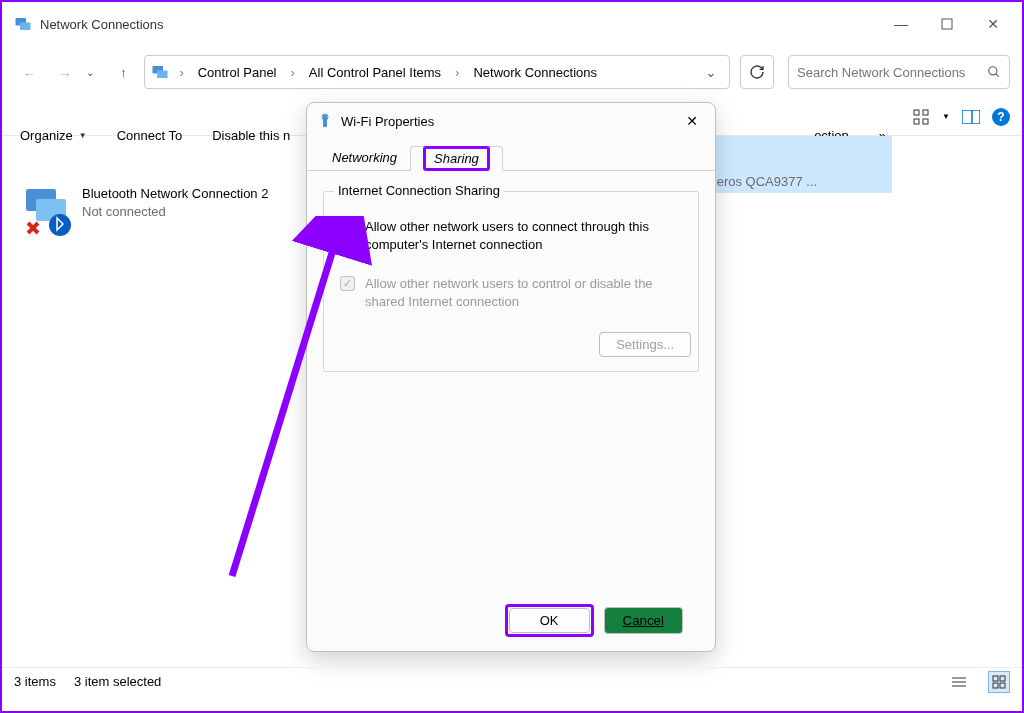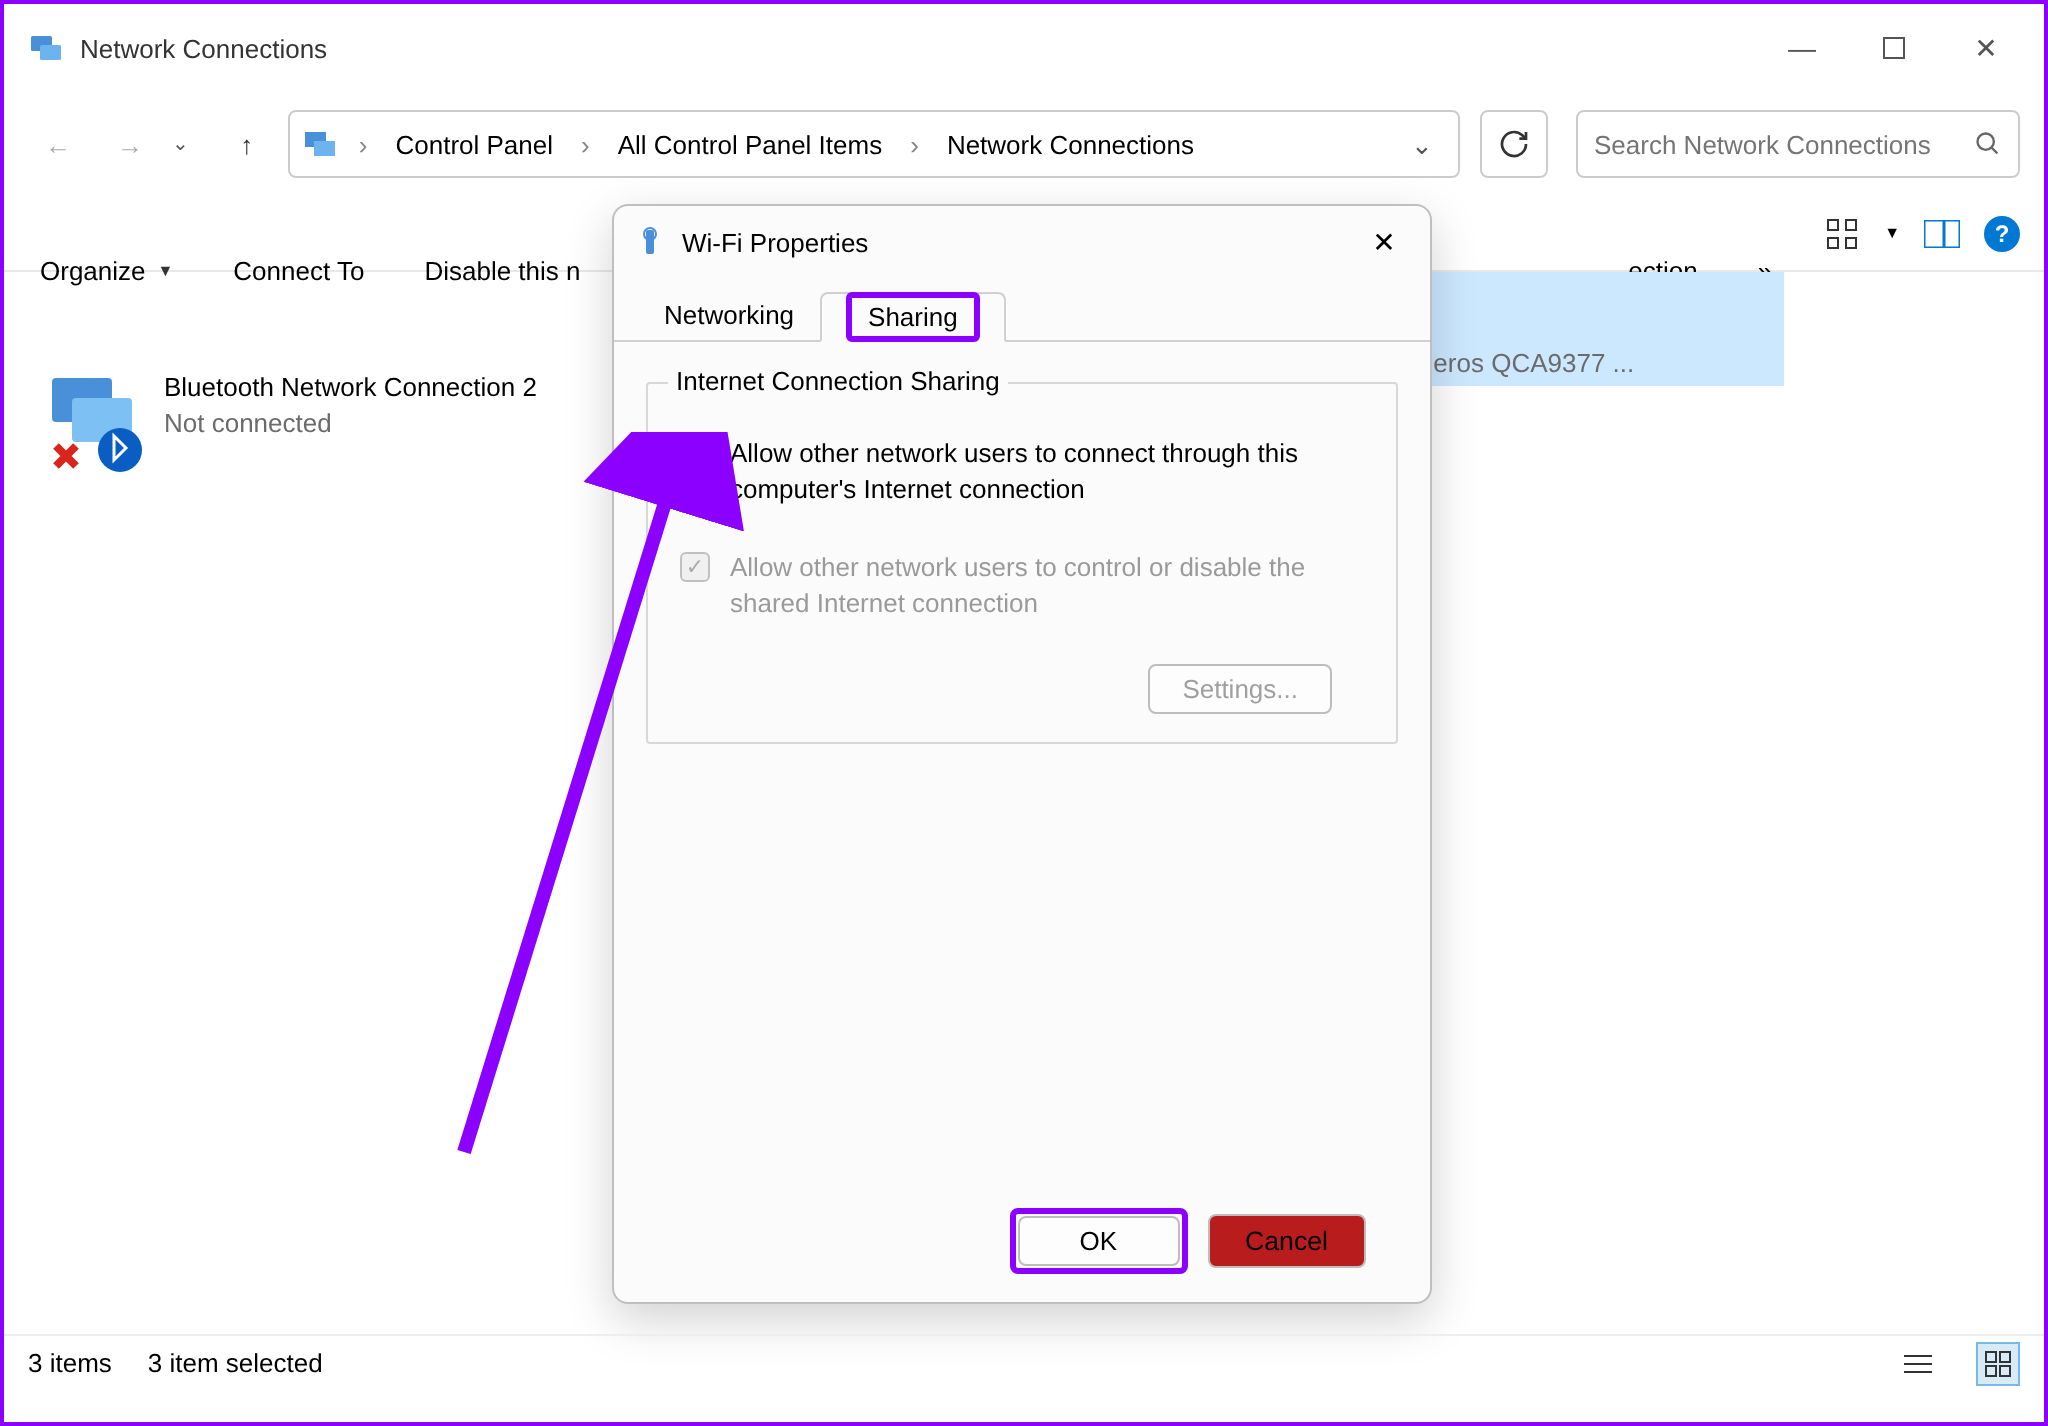--- a/index.html
+++ b/index.html
@@ -42,37 +42,37 @@
 .sb-btn { width:22px; height:22px; display:flex; align-items:center; justify-content:center; border:1px solid transparent;}
 .sb-btn.sel { background:#d6eaf8; border:1px solid #7ab8e6;}
 
 
 .dialog { position:absolute; left: 304px; top: 100px; width: 410px; height: 550px; background:#fbfbfb; border:1px solid #bfbfbf; border-radius:8px; box-shadow: 0 8px 24px rgba(0,0,0,0.18);}
 .dlg-title { height: 36px; display:flex; align-items:center; padding: 0 10px;}
 .dlg-title .dlg-icon { width:16px; height:16px; margin-right:8px;}
 .dlg-title .dlg-spacer { flex:1;}
 .dlg-close { width:26px; height:26px; display:flex; align-items:center; justify-content:center; font-size:14px; border-radius:4px;}
 .tabs { display:flex; padding: 6px 12px 0 12px; border-bottom:1px solid #d0d0d0; gap:0;}
-.tab { padding: 4px 12px; font-size:13px; border:1px solid transparent; }
+.tab { padding: 4px 12px; font-size:13px; border:1px solid transparent;font-style:italic; }
 .tab.act { background:#fbfbfb; border:1px solid #d0d0d0; border-bottom:1px solid #fbfbfb; position:relative; top:1px; border-radius:4px 4px 0 0;}
 .tab-hi { border: 3px solid #8b00ff; border-radius:3px; padding: 2px 8px;}
-.group { margin: 20px 16px 0 16px; border:1px solid #d8d8d8; border-radius:2px; padding: 26px 32px 14px 16px; position:relative;}
+.group { margin: 20px 16px 0 16px; border:1px solid #d8d8d8; border-radius:2px; padding: 26px 7px 14px 16px; position:relative;}
 .group .legend { position:absolute; top:-9px; left:10px; background:#fbfbfb; padding:0 4px; font-size:13px;}
 .cbrow { display:flex; gap:10px; align-items:flex-start; margin-bottom: 22px;}
 .cb { width:15px; height:15px; border:1px solid #888; border-radius:3px; flex-shrink:0; margin-top:1px; display:flex; align-items:center; justify-content:center; font-size:11px;}
 .cb.dis { background:#f0f0f0; border-color:#c0c0c0; color:#aaa;}
 .cbtext { font-size:13px; line-height:1.35;}
 .cbtext.dis { color:#9a9a9a;}
 .settings-row { display:flex; justify-content:flex-end;}
 .btn { padding: 4px 16px; border:1px solid #bdbdbd; border-radius:4px; background:#fdfdfd; font-size:13px;}
 .btn.dis { color:#a0a0a0; }
 .dlg-actions { position:absolute; bottom: 14px; right: 32px; display:flex; gap:10px; align-items:center;}
 .ok-hi { border: 3px solid #8b00ff; border-radius:4px; padding: 1px;}
 .ok-hi .btn { padding: 4px 30px;}
-.cancel-btn { padding: 5px 18px; border:1px solid #bdbdbd; border-radius:4px; background:#b91c1c;}
+.cancel-btn { padding: 5px 18px; border:1px solid #bdbdbd; border-radius:4px; background:#15803d;text-decoration:underline;}
 
 
 .arrow-svg { position:absolute; left: 80px; top: 214px; pointer-events:none;}
 
 .title-text { color:#333; font-size:13px;}
 </style>
 </head>
 <body>
 
 <div class="titlebar">

